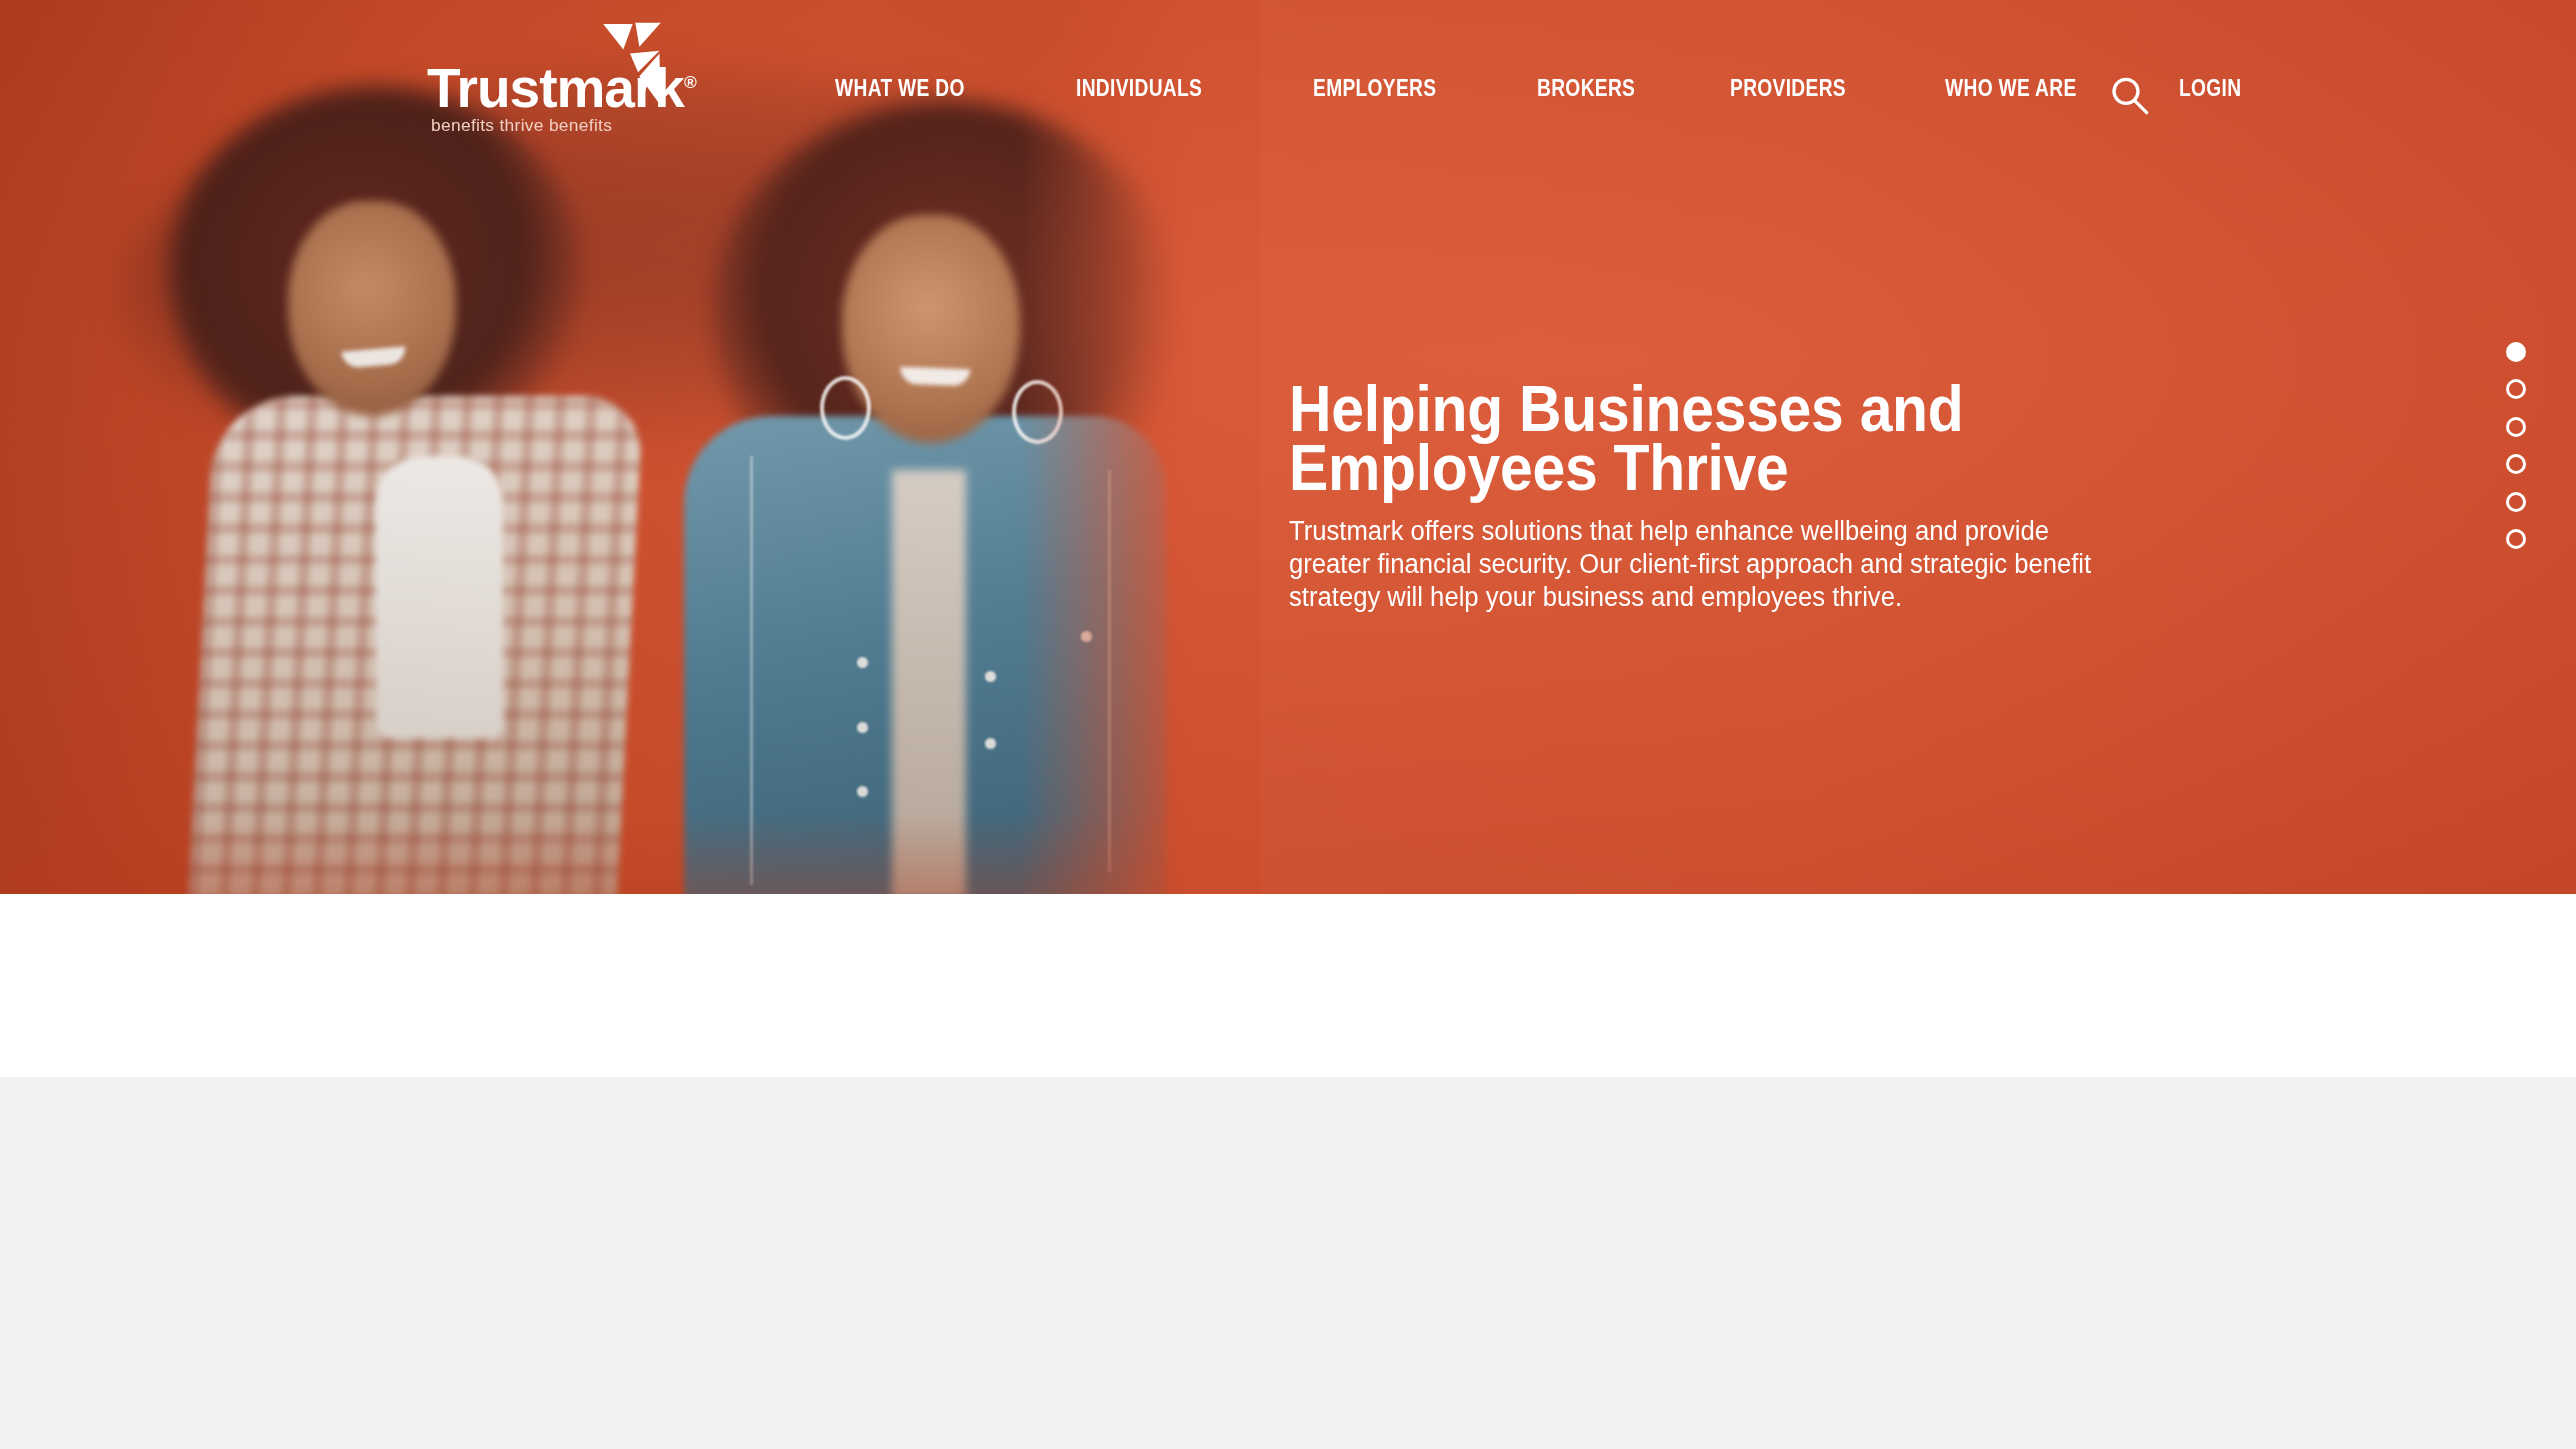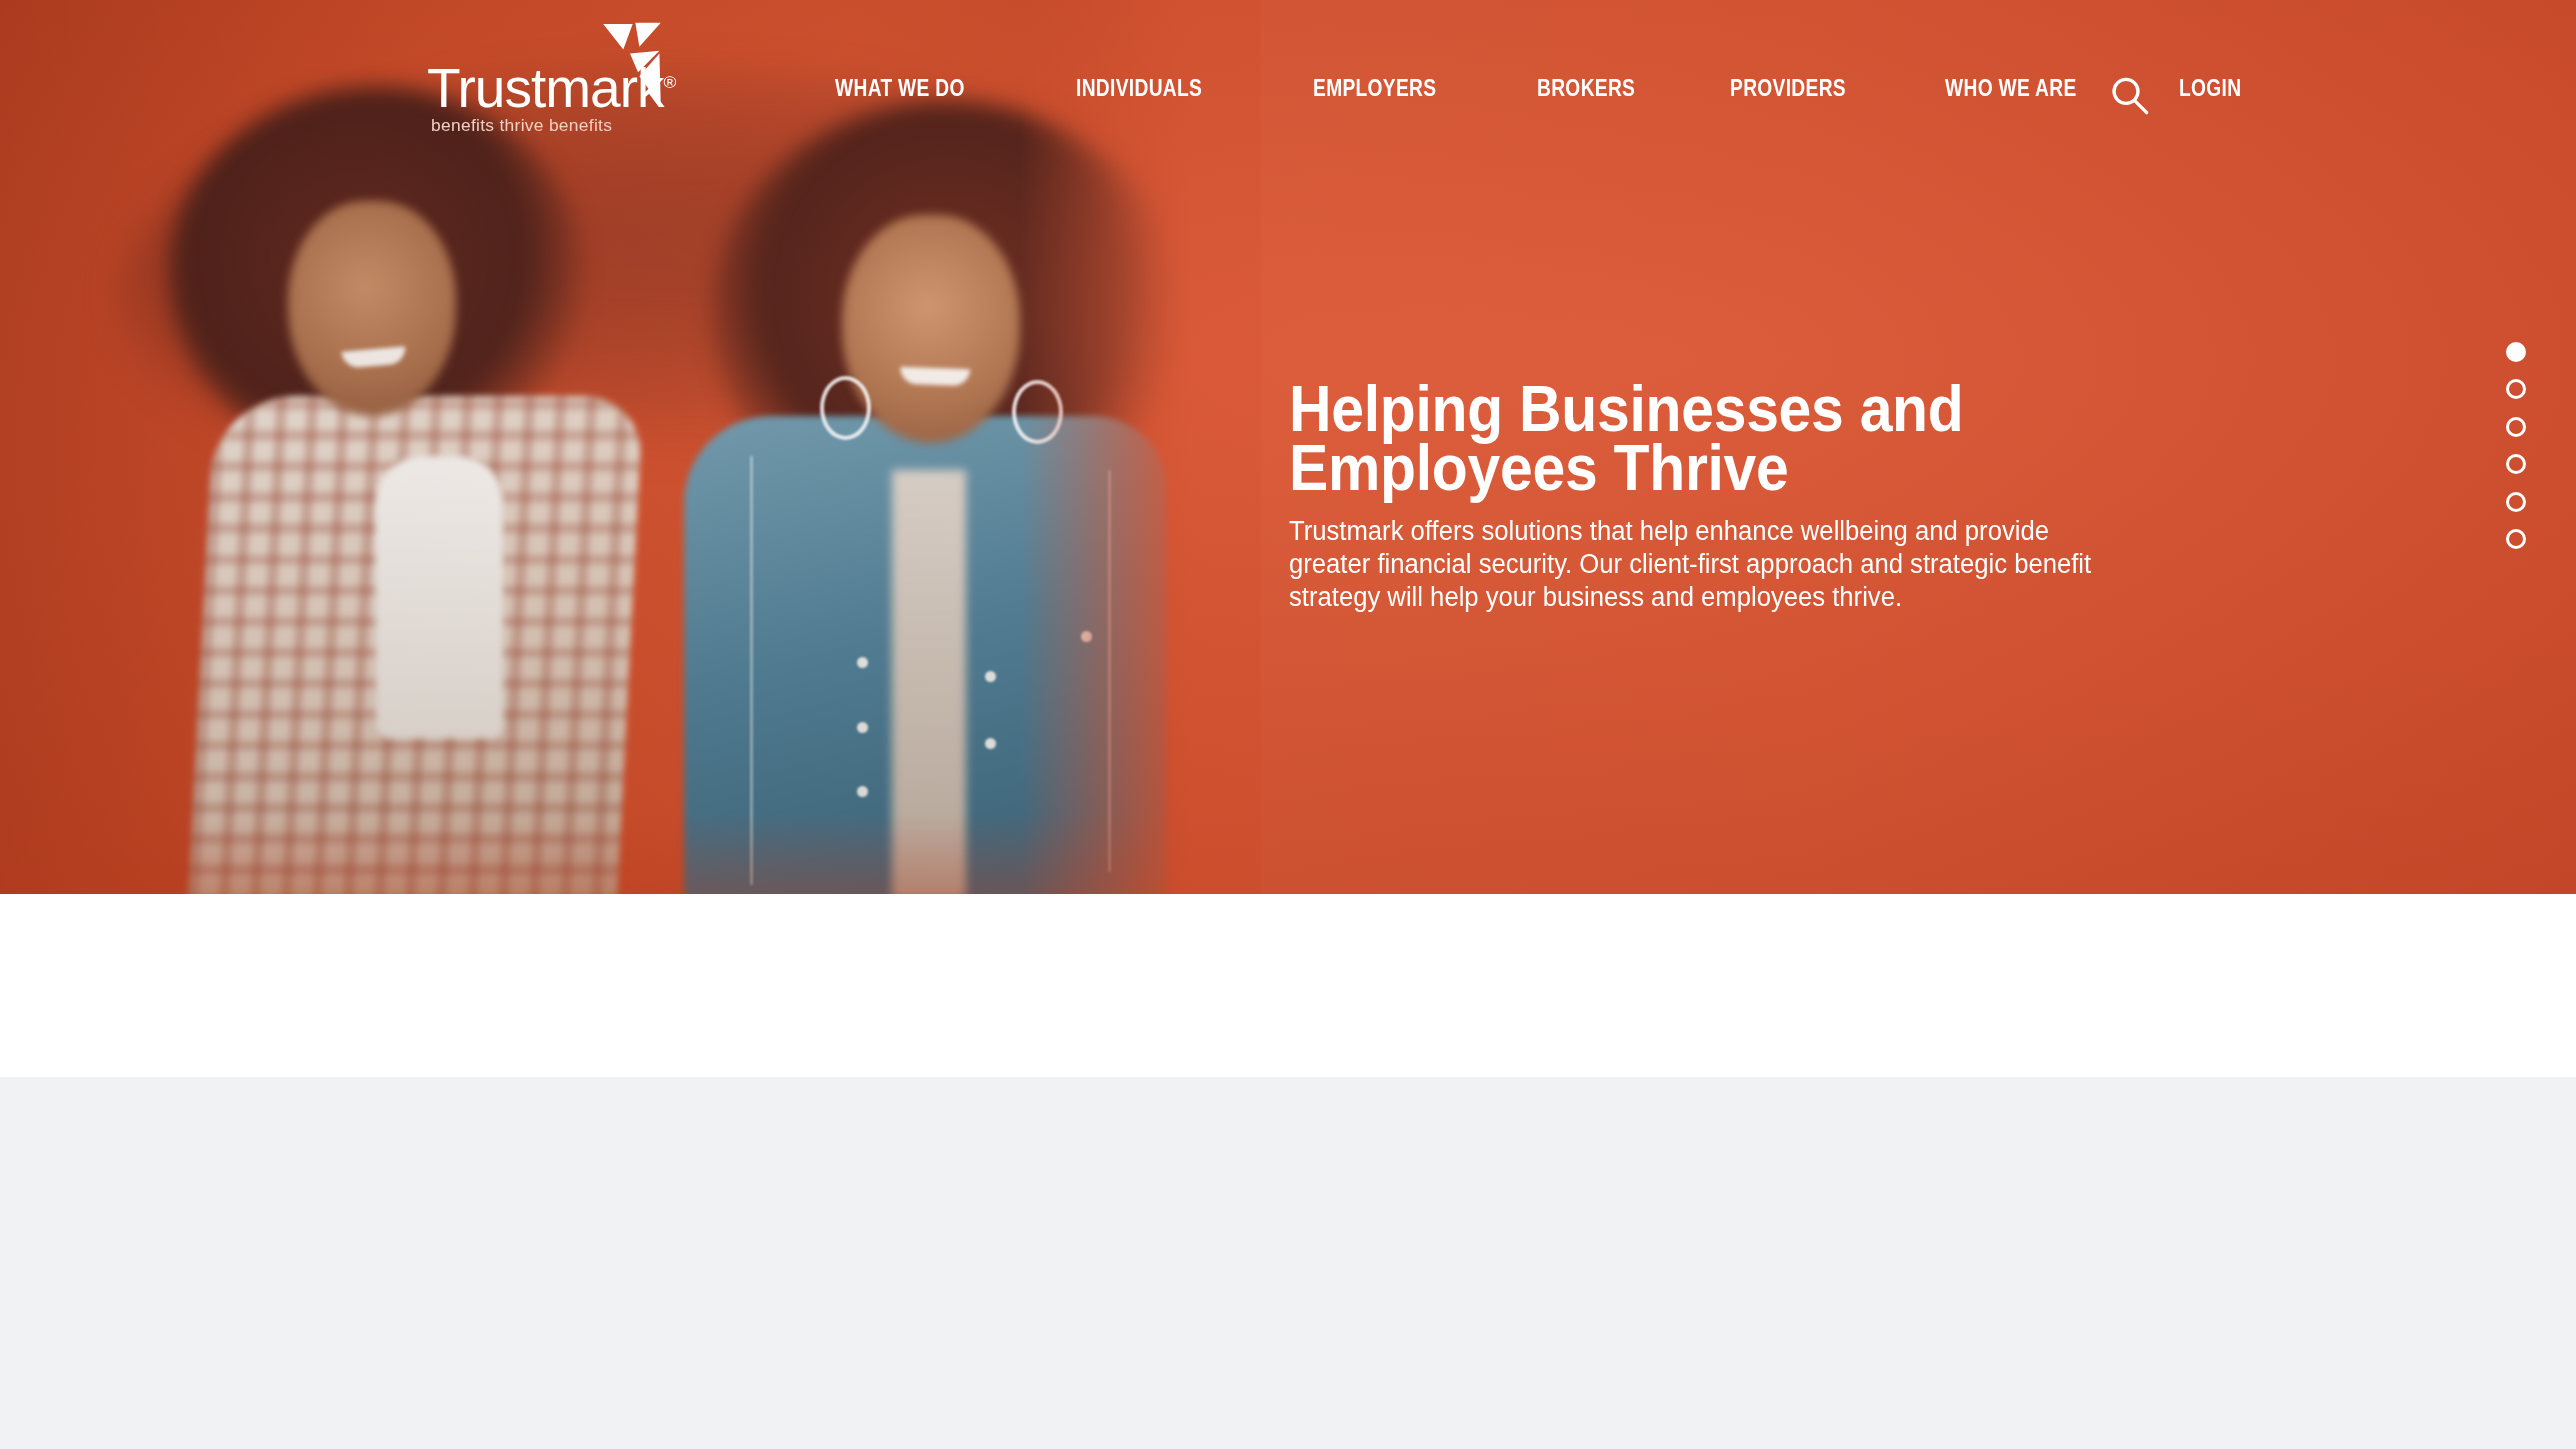--- a/index.html
+++ b/index.html
@@ -108,21 +108,21 @@
     background:linear-gradient(180deg, rgba(200,66,33,0) 0%, rgba(196,64,31,.35) 100%);
   }
 
   
   .header{ position:absolute; left:0; top:0; width:2576px; height:201px; z-index:20; }
 
   .logo{ position:absolute; left:427px; top:20px; width:228px; height:91px; }
   .logo-mark{ position:absolute; left:176px; top:0px; width:58px; height:87px; }
   .logo-word{
     position:absolute; left:0; top:35px;
-    font-size:55px; line-height:55px; font-weight:400; color:#fff;
+    font-size:55px; line-height:55px; font-weight:700; color:#fff;
     letter-spacing:-1px; font-family:"Liberation Sans", sans-serif;
   }
   .logo-reg{ font-size:17.4px; vertical-align:super; }
   .logo-tag{
     position:absolute; left:4px; top:95px;
     font-size:17.4px; color:#F2CFC3; letter-spacing:0.3px; white-space:nowrap;
   }
 
   .nav{ position:absolute; left:835px; top:74px; display:flex; align-items:center; gap:0; }
   .nav-item{

